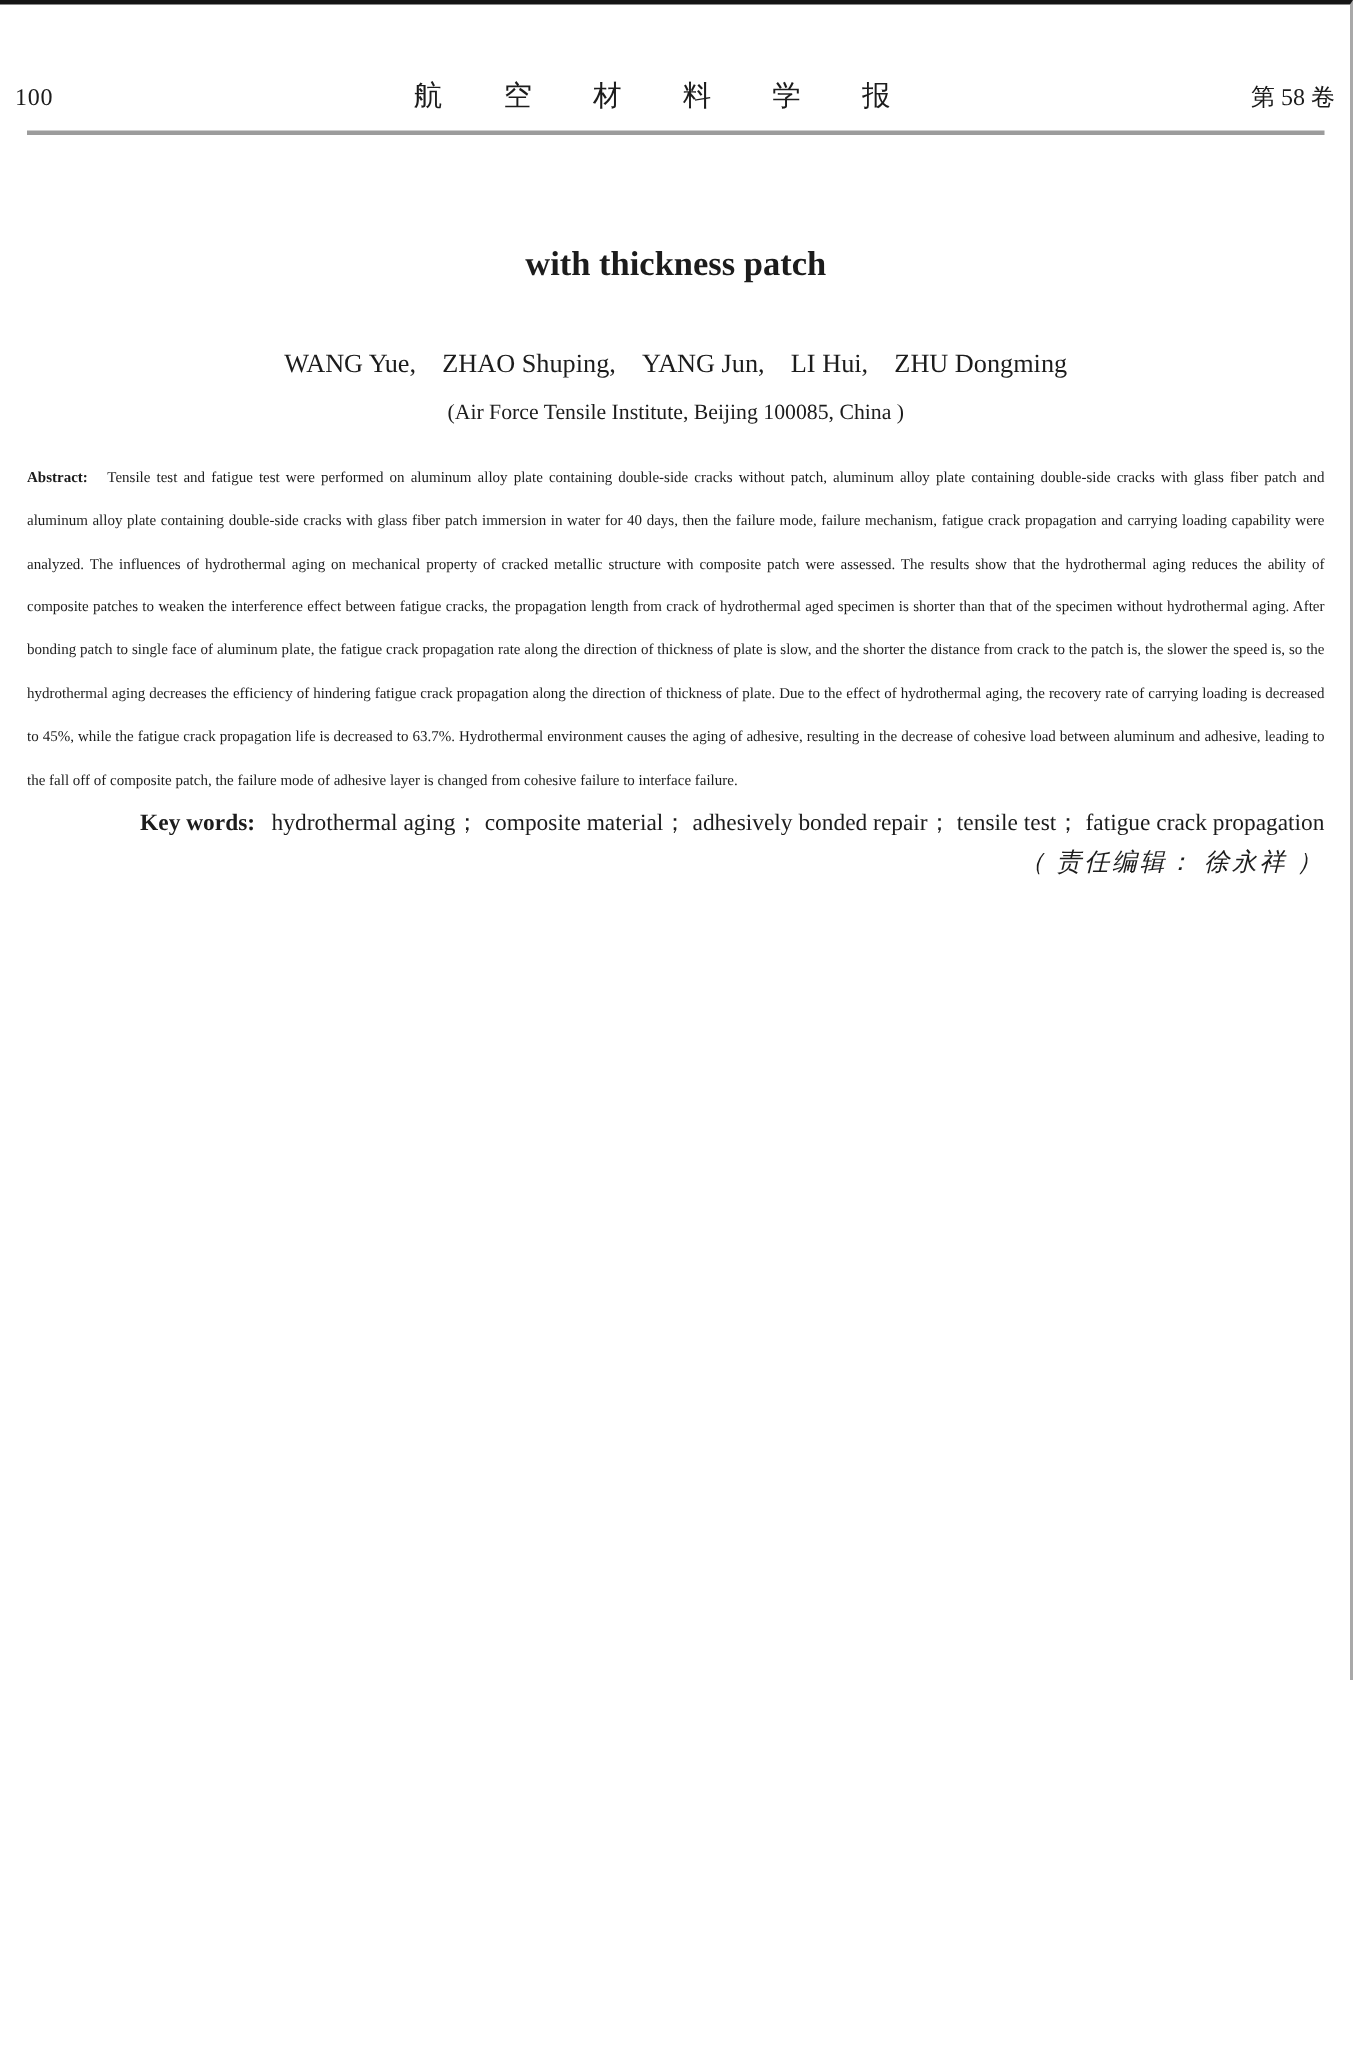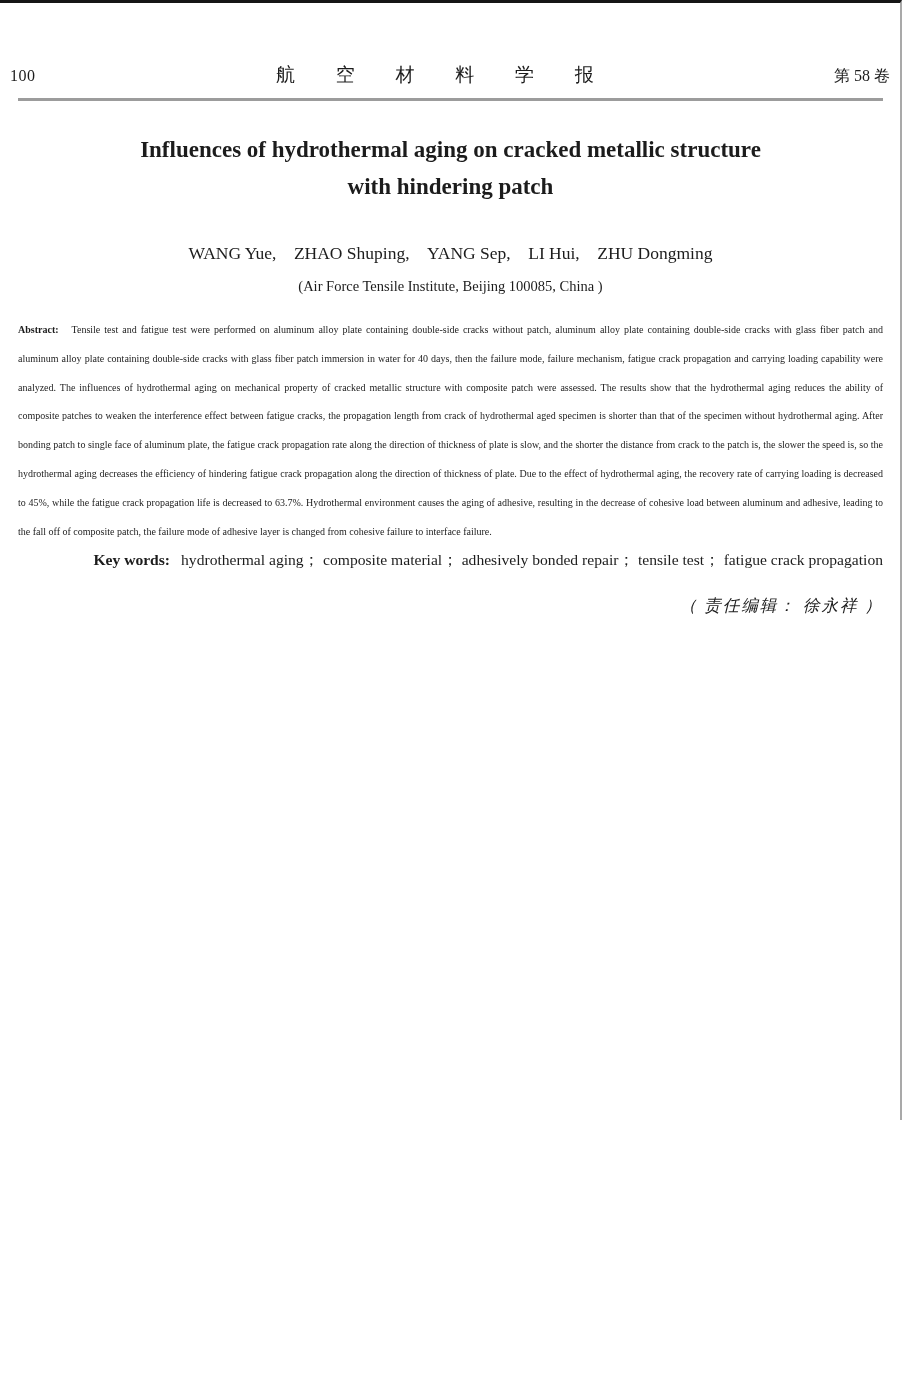--- a/index.html
+++ b/index.html
@@ -22,21 +22,20 @@
     justify-content:space-between;
     align-items:baseline;
     padding:48px 10px 0 10px;
   }
   .page-number{font-size:16px;letter-spacing:0.5px;}
   .journal-title{
     font-size:19px;
     letter-spacing:18px;
     text-indent:18px;
     white-space:nowrap;
-    margin-top:11px;
   }
   .volume{font-size:16px;}
 
   .rule{height:3px;background:#9c9c9c;margin-top:10px;}
 
   .article-title{
     margin-top:30px;
     text-align:center;
     font-weight:bold;
     font-size:23px;
@@ -66,46 +65,45 @@
   .abstract-label{font-weight:bold;margin-right:13px;}
 
   .keywords{
     font-size:15.6px;
     line-height:28.8px;
     text-align:right;
   }
   .keywords-label{font-weight:bold;margin-right:11px;}
 
   .editor-note{
-    margin-top:20px;
     text-align:right;
     font-size:16.5px;
     font-style:italic;
     letter-spacing:2px;
   }
 </style>
 </head>
 <body>
 
 <div class="page">
   <div class="header">
     <span class="page-number">100</span>
     <span class="journal-title">航 空 材 料 学 报</span>
     <span class="volume">第 58 卷</span>
   </div>
 
   <div class="content">
     <div class="rule"></div>
 
     <h1 class="article-title">
-      <span>Influences of hydrothermal aging on cracked metallic structure</span><br>
-      <span>with hindering patch</span>
+      <br>
+      <span>with thickness patch</span>
     </h1>
 
-    <p class="authors">WANG Yue, ZHAO Shuping, YANG Sep, LI Hui, ZHU Dongming</p>
+    <p class="authors">WANG Yue, ZHAO Shuping, YANG Jun, LI Hui, ZHU Dongming</p>
 
     <p class="affiliation">(Air Force Tensile Institute, Beijing 100085, China )</p>
 
     <p class="abstract">
       <span class="abstract-label">Abstract:</span><span>Tensile test and fatigue test were performed on aluminum alloy plate containing double-side cracks without patch, aluminum alloy plate containing double-side cracks with glass fiber patch and aluminum alloy plate containing double-side cracks with glass fiber patch immersion in water for 40 days, then the failure mode, failure mechanism, fatigue crack propagation and carrying loading capability were analyzed. The influences of hydrothermal aging on mechanical property of cracked metallic structure with composite patch were assessed. The results show that the hydrothermal aging reduces the ability of composite patches to weaken the interference effect between fatigue cracks, the propagation length from crack of hydrothermal aged specimen is shorter than that of the specimen without hydrothermal aging. After bonding patch to single face of aluminum plate, the fatigue crack propagation rate along the direction of thickness of plate is slow, and the shorter the distance from crack to the patch is, the slower the speed is, so the hydrothermal aging decreases the efficiency of hindering fatigue crack propagation along the direction of thickness of plate. Due to the effect of hydrothermal aging, the recovery rate of carrying loading is decreased to 45%, while the fatigue crack propagation life is decreased to 63.7%. Hydrothermal environment causes the aging of adhesive, resulting in the decrease of cohesive load between aluminum and adhesive, leading to the fall off of composite patch, the failure mode of adhesive layer is changed from cohesive failure to interface failure.</span>
     </p>
 
     <p class="keywords">
       <span class="keywords-label">Key words:</span><span>hydrothermal aging；  composite material；  adhesively bonded repair；  tensile test；  fatigue crack propagation</span>
     </p>

